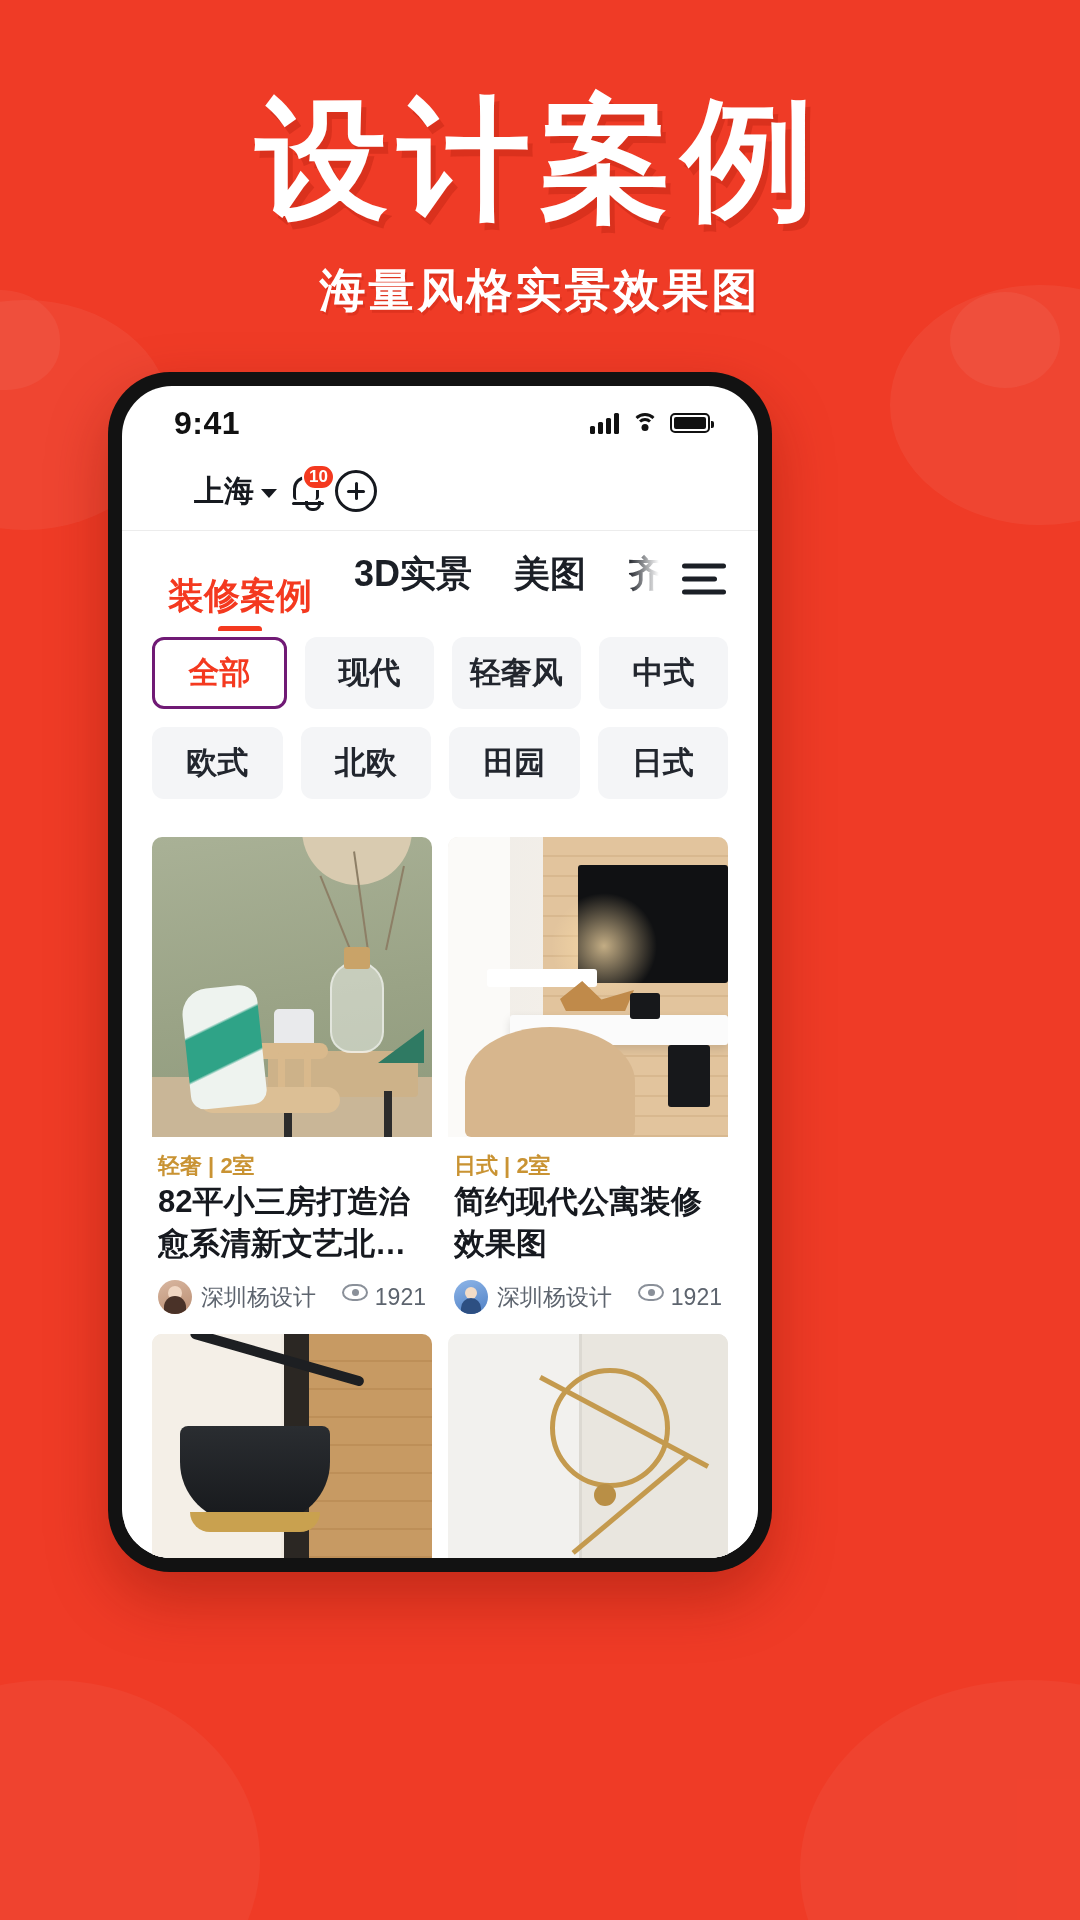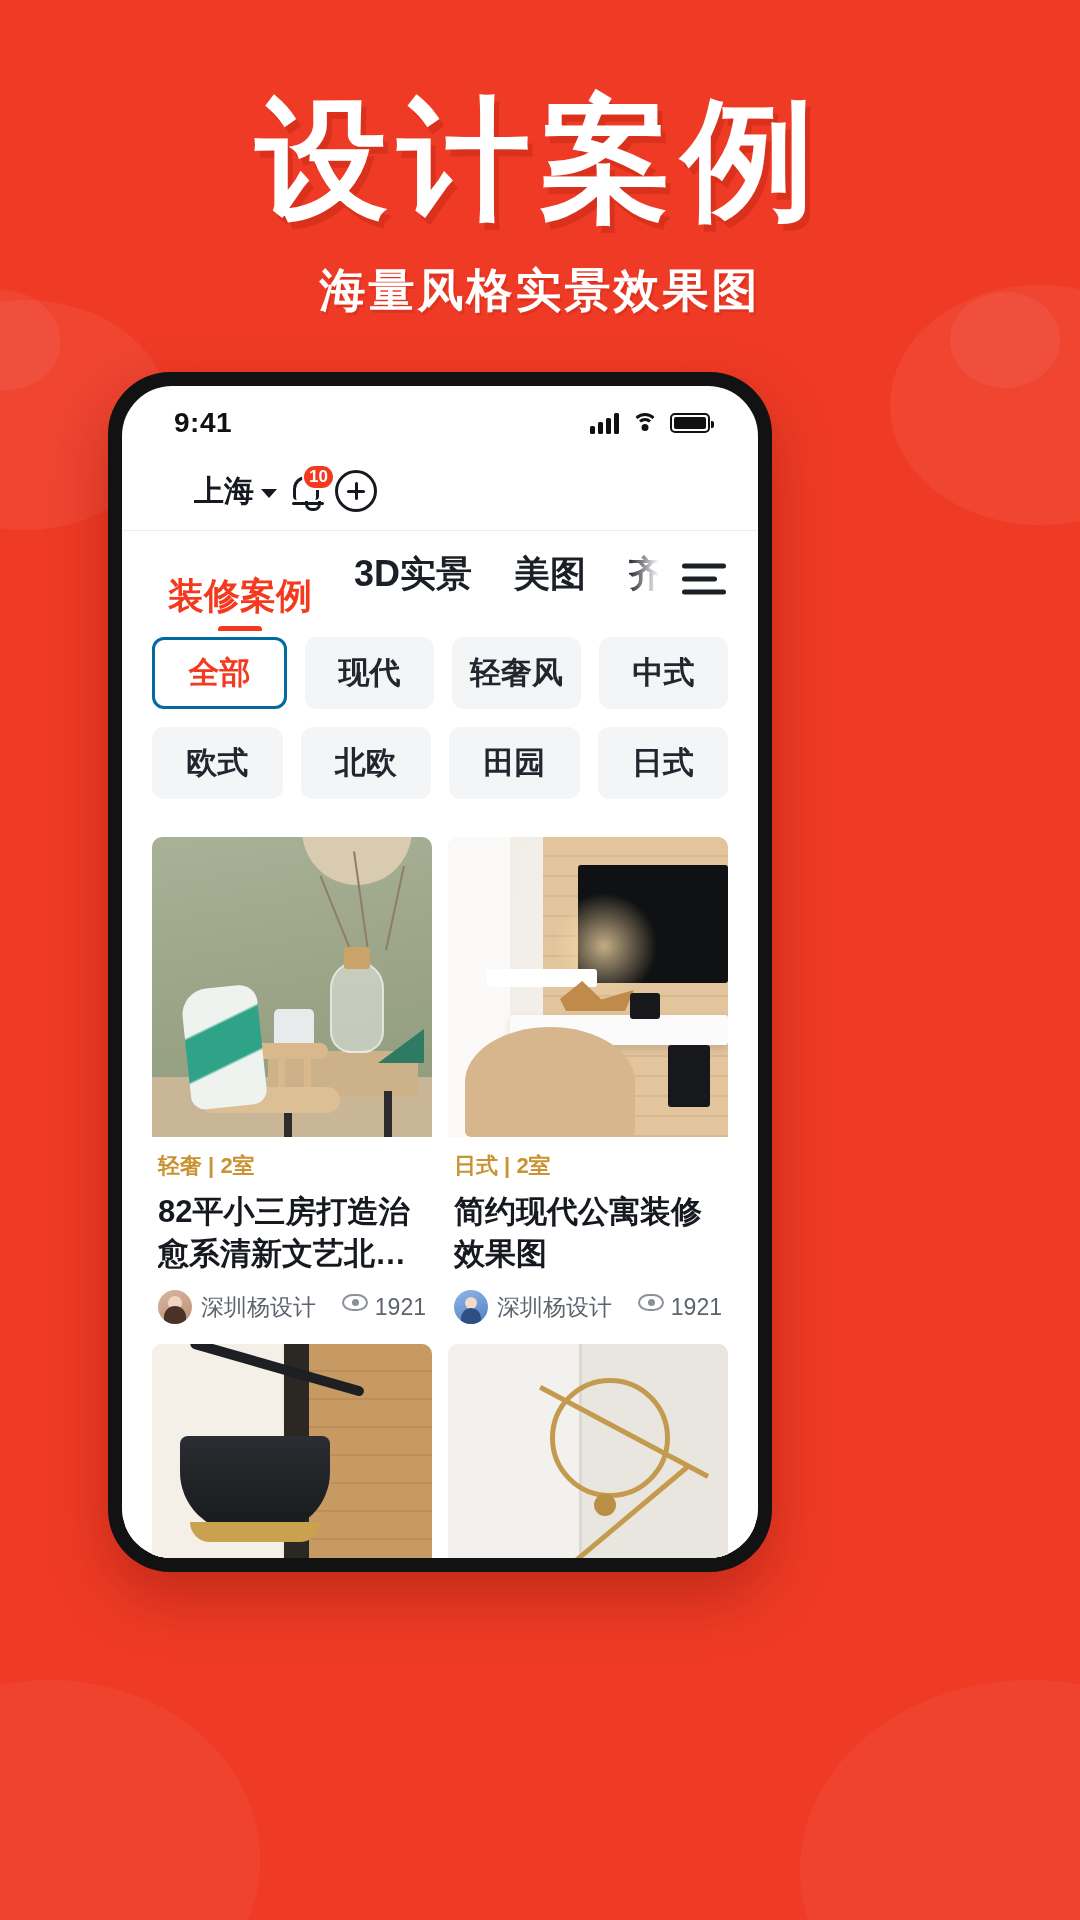--- a/index.html
+++ b/index.html
@@ -70,21 +70,21 @@
     overflow: hidden;
     position: relative;
   }
 
   
   .statusbar {
     height: 66px;
     display: flex; align-items: center; justify-content: space-between;
     padding: 8px 48px 0 52px;
   }
-  .status-time { font-size: 28px; font-weight: 700; color: #111; letter-spacing: 0.5px; }
+  .status-time { font-size: 32px; font-weight: 700; color: #111; letter-spacing: 0.5px; }
   .status-right { display: flex; align-items: center; gap: 12px; }
   .sig { display: flex; align-items: flex-end; gap: 3px; height: 22px; }
   .sig i { display: block; width: 5px; background: #111; border-radius: 1.5px; }
   .sig i:nth-child(1){height:8px}.sig i:nth-child(2){height:12px}
   .sig i:nth-child(3){height:16px}.sig i:nth-child(4){height:21px}
   .wifi { width: 27px; height: 20px; position: relative; }
   .wifi b {
     position: absolute; left: 50%; transform: translateX(-50%);
     border: 3.5px solid #111; border-bottom-color: transparent;
     border-left-color: transparent; border-right-color: transparent;
@@ -189,33 +189,33 @@
   
   .filters { padding: 10px 30px 16px 30px; background: #fff; }
   .chip-row { display: flex; gap: 18px; margin-bottom: 18px; }
   .chip {
     flex: 1; height: 72px; border-radius: 12px;
     background: #f4f5f7; color: #22262e;
     font-size: 31px; font-weight: 700;
     display: flex; align-items: center; justify-content: center;
   }
   .chip.active {
-    background: #fff; color: #f4391f; border: 3px solid #0369a1;
+    background: #fff; color: #f4391f; border: 3px solid #701a75;
   }
 
   
   .grid {
     padding: 4px 30px 0 30px;
     display: grid; grid-template-columns: 1fr 1fr; gap: 16px;
     background: #fff;
   }
   .card { background: #fff; border-radius: 10px; overflow: hidden; }
   .card-img { width: 100%; height: 300px; position: relative; overflow: hidden; }
   .card-body { padding: 14px 6px 4px 6px; }
-  .card-meta { font-size: 22px; font-weight: 700; color: #c99333; margin-bottom: 10px; }
+  .card-meta { font-size: 22px; font-weight: 700; color: #c99333; margin-bottom: 0; }
   .card-title {
     font-size: 31px; font-weight: 700; color: #16191f; line-height: 1.34;
     display: -webkit-box; -webkit-line-clamp: 2; -webkit-box-orient: vertical; overflow: hidden;
   }
   .card-foot { display: flex; align-items: center; gap: 9px; margin-top: 16px; }
   .avatar { width: 34px; height: 34px; border-radius: 50%; flex: none; overflow: hidden; position: relative; }
   .author { font-size: 23px; color: #5d646e; flex: 1; white-space: nowrap; overflow: hidden; }
   .views { display: flex; gap: 7px; font-size: 23px; color: #5d646e; }
   .eye {
     width: 26px; height: 17px; border: 2.5px solid #8a9099;

